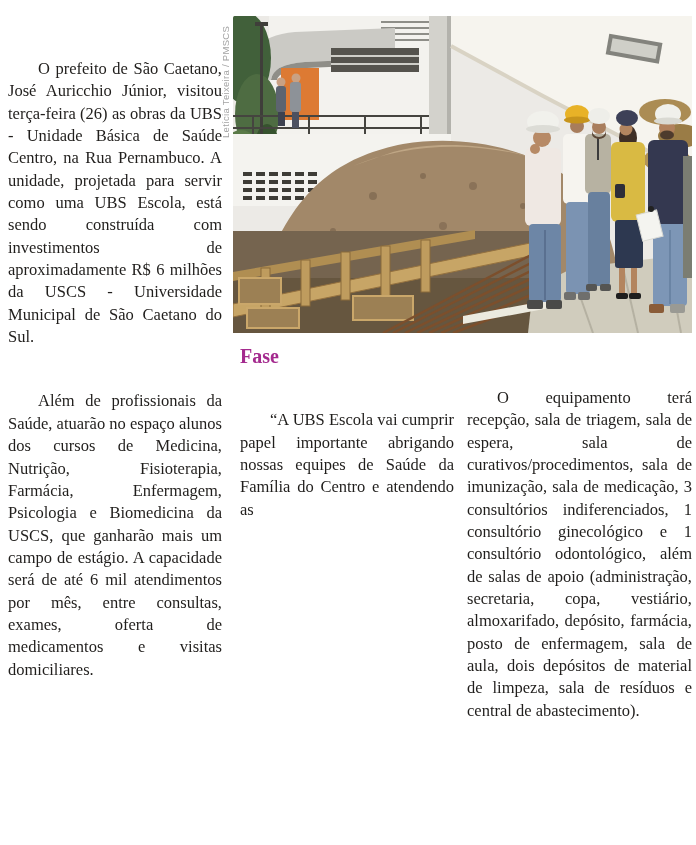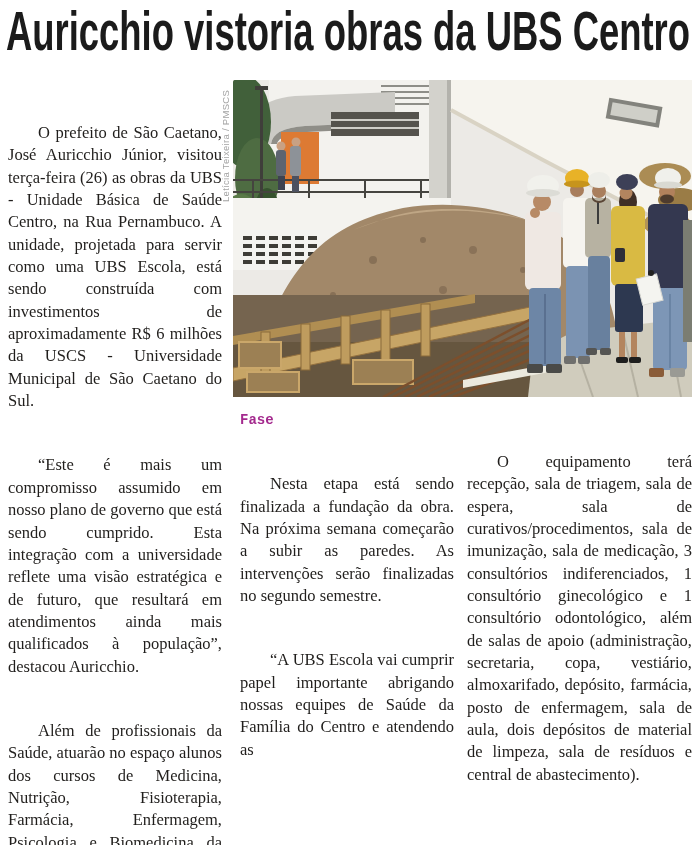--- a/index.html
+++ b/index.html
@@ -16,39 +16,33 @@
   .credit{position:absolute;left:-2px;top:0;height:122px;width:13px;
           writing-mode:vertical-rl;transform:rotate(180deg);
           font-family:"Liberation Sans", sans-serif;font-size:9.5px;letter-spacing:.3px;
           color:#a3a3a3;white-space:nowrap;}
   .photo{position:absolute;left:11px;top:0;right:0;height:317px;overflow:hidden;background:#eceae6;}
   .photo svg{display:block;width:100%;height:100%;}
   .cols23{display:flex;padding-left:18px;margin-top:12px;}
   .col2{width:214px;flex:0 0 214px;}
   .colgap{width:13px;flex:0 0 13px;}
   .col3{flex:1 1 auto;min-width:0;}
-  .subhead{font-family:Liberation Mono, monospace;font-weight:bold;font-size:14px;
+  .subhead{font-family:Liberation Serif, serif;font-weight:bold;font-size:20px;
            color:#a42a8e;margin:11px 0 5px 0;text-align:left;text-indent:0;}
 </style>
 </head>
 <body>
 
 <div class="page">
 
-  <div class="headline-wrap">
-    <svg width="688" height="58" viewBox="0 0 688 58">
-      <text x="2" y="48" textLength="684" lengthAdjust="spacingAndGlyphs" font-family="Liberation Sans, sans-serif" font-weight="bold" font-size="55" fill="#1b1b1b">Auricchio vistoria obras da UBS Centro</text>
-    </svg>
-  </div>
 
   <div class="content">
 
     <div class="col col1">
       <p class="indent">O prefeito de São Caetano, José Auricchio Júnior, visitou terça-feira (26) as obras da UBS - Unidade Básica de Saúde Centro, na Rua Pernambuco. A unidade, projetada para servir como uma UBS Escola, está sendo construída com investimentos de aproximadamente R$ 6 milhões da USCS - Universidade Municipal de São Caetano do Sul.</p>
-      <p class="indent">“Este é mais um compromisso assumido em nosso plano de governo que está sendo cumprido. Esta integração com a universidade reflete uma visão estratégica e de futuro, que resultará em atendimentos ainda mais qualificados à população”, destacou Auricchio.</p>
       <p class="indent">Além de profissionais da Saúde, atuarão no espaço alunos dos cursos de Medicina, Nutrição, Fisioterapia, Farmácia, Enfermagem, Psicologia e Biomedicina da USCS, que ganharão mais um campo de estágio. A capacidade será de até 6 mil atendimentos por mês, entre consultas, exames, oferta de medicamentos e visitas domiciliares.</p>
 
     </div>
 
     <div class="right-area">
 
       <div class="photo-row">
         <div class="credit">Letícia Teixeira / PMSCS</div>
 
         <div class="photo">
@@ -265,21 +259,20 @@
               </g>
               <rect x="450" y="140" width="9" height="122" fill="#7b7d72"></rect>
             </g>
           </svg>
         </div>
       </div>
 
       <div class="cols23">
         <div class="col col2">
           <p class="subhead">Fase</p>
-          <p class="indent">Nesta etapa está sendo finalizada a fundação da obra. Na próxima semana começarão a subir as paredes. As intervenções serão finalizadas no segundo semestre.</p>
           <p class="indent">“A UBS Escola vai cumprir papel importante abrigando nossas equipes de Saúde da Família do Centro e atendendo as</p>
         </div>
         <div class="colgap"></div>
         <div class="col col3">
           <p class="indent">O equipamento terá recepção, sala de triagem, sala de espera, sala de curativos/procedimentos, sala de imunização, sala de medicação, 3 consultórios indiferenciados, 1 consultório ginecológico e 1 consultório odontológico, além de salas de apoio (administração, secretaria, copa, vestiário, almoxarifado, depósito, farmácia, posto de enfermagem, sala de aula, dois depósitos de material de limpeza, sala de resíduos e central de abastecimento).</p>
         </div>
       </div>
 
     </div>
   </div>

